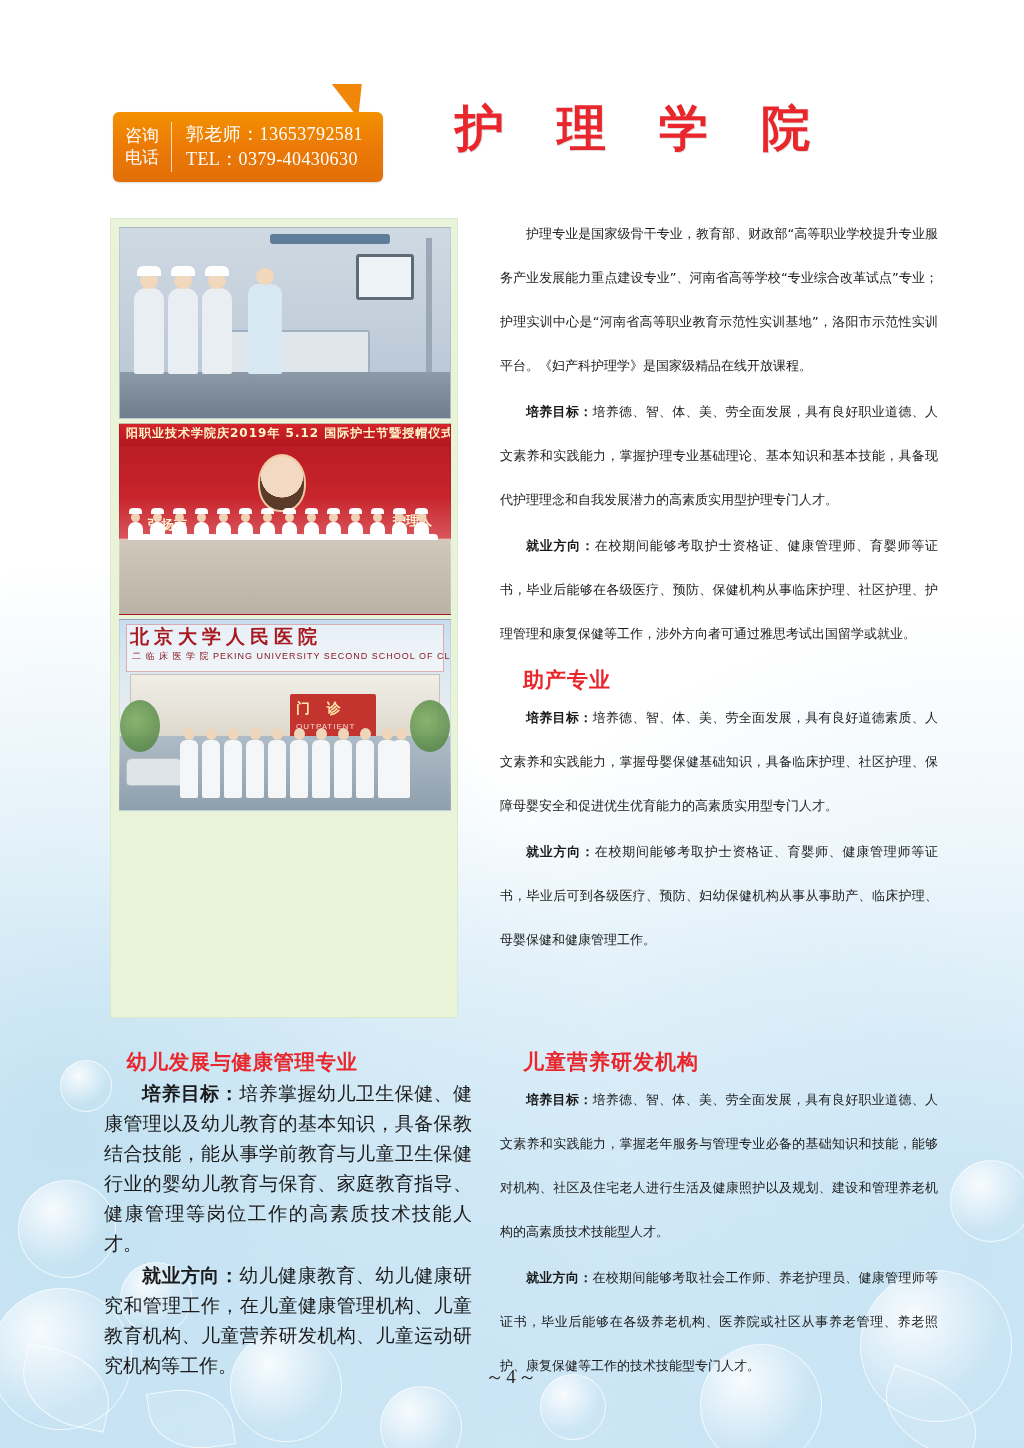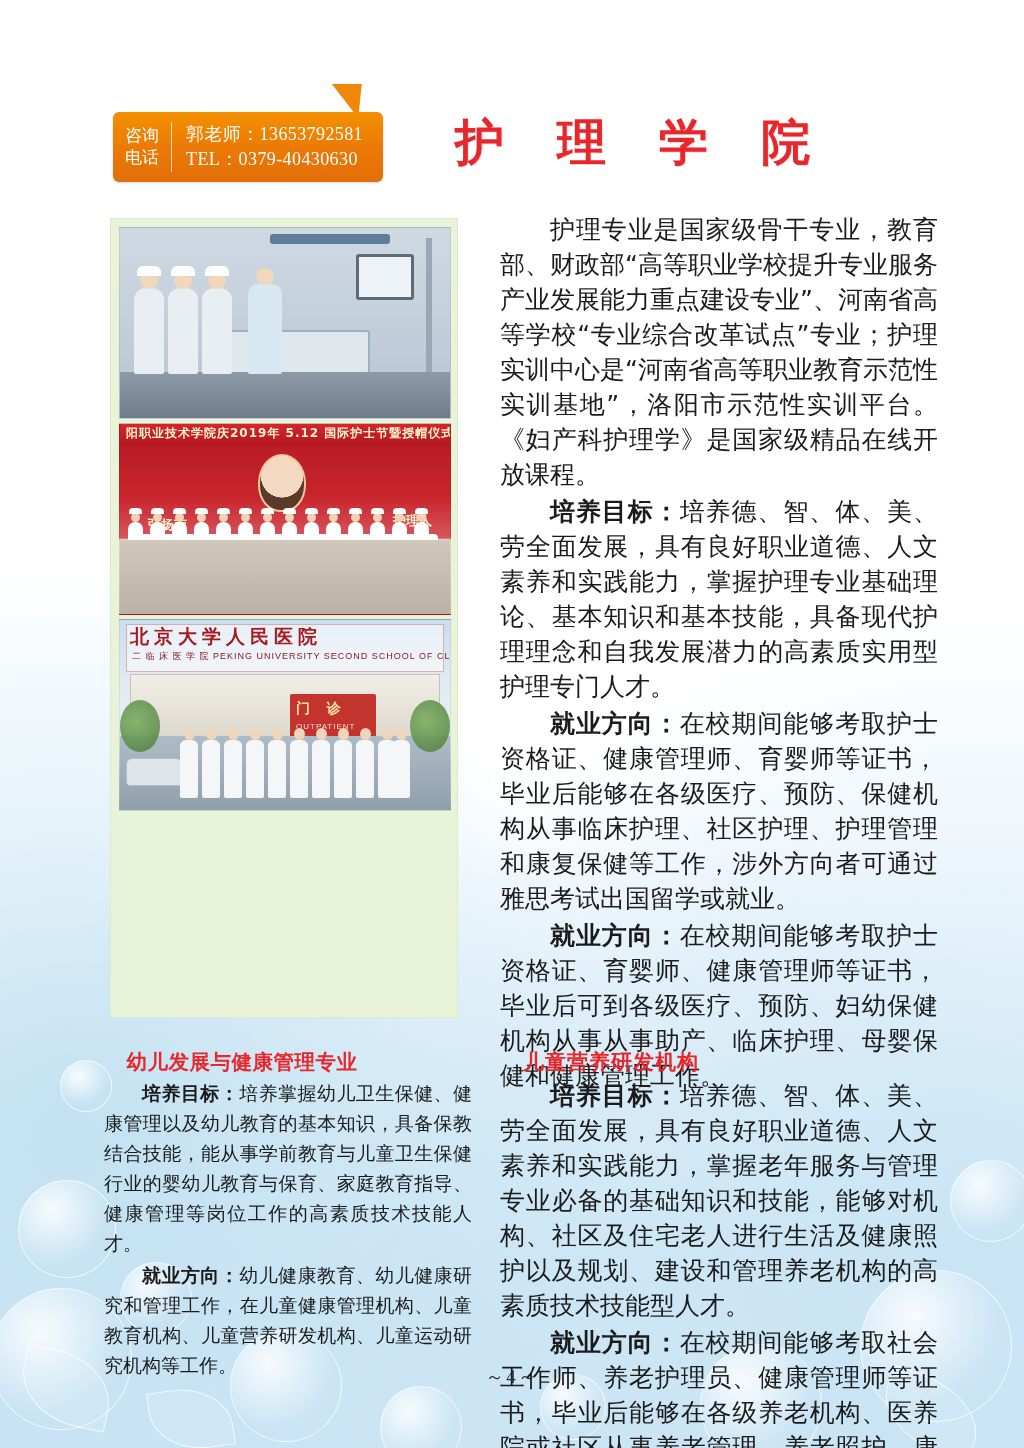--- a/index.html
+++ b/index.html
@@ -88,21 +88,21 @@
     color: #ffffff;
     font-size: 18px;
     line-height: 25px;
     font-family: "Liberation Serif", serif;
     letter-spacing: 0.4px;
   }
 
   .main-title {
     position: absolute;
     left: 455px;
-    top: 110px;
+    top: 96px;
     width: 420px;
     font-family: "DejaVu Sans", "Liberation Sans", sans-serif;
     font-weight: bold;
     font-size: 49px;
     letter-spacing: 18px;
     color: #e8262b;
     text-shadow: 1px 1px 0 rgba(0,0,0,0.12);
   }
 
   
@@ -200,22 +200,22 @@
   }
   .col-right-lower {
     position: absolute;
     left: 500px;
     top: 1038px;
     width: 438px;
   }
 
   p.body {
     margin: 0 0 2px 0;
-    font-size: 25px;
-    line-height: 35px;
+    font-size: 13px;
+    line-height: 44px;
     color: #1b1b1b;
     text-align: justify;
     text-justify: inter-ideograph;
     font-family: "DejaVu Sans", "Liberation Sans", sans-serif;
     text-indent: 2em;
   }
   .sec-title {
     margin: 10px 0 2px 0;
     font-size: 21px;
     font-weight: bold;
@@ -361,20 +361,22 @@
 
 </div>
 
 <div class="col-right">
 
   <p class="body">护理专业是国家级骨干专业，教育部、财政部“高等职业学校提升专业服务产业发展能力重点建设专业”、河南省高等学校“专业综合改革试点”专业；护理实训中心是“河南省高等职业教育示范性实训基地”，洛阳市示范性实训平台。《妇产科护理学》是国家级精品在线开放课程。</p>
 
   <p class="body"><span class="lead">培养目标：</span><span>培养德、智、体、美、劳全面发展，具有良好职业道德、人文素养和实践能力，掌握护理专业基础理论、基本知识和基本技能，具备现代护理理念和自我发展潜力的高素质实用型护理专门人才。</span></p>
   <p class="body"><span class="lead">就业方向：</span><span>在校期间能够考取护士资格证、健康管理师、育婴师等证书，毕业后能够在各级医疗、预防、保健机构从事临床护理、社区护理、护理管理和康复保健等工作，涉外方向者可通过雅思考试出国留学或就业。</span></p>
 
+  <div class="sec-title">助产专业</div>
+  <p class="body"><span class="lead">培养目标：</span><span>培养德、智、体、美、劳全面发展，具有良好道德素质、人文素养和实践能力，掌握母婴保健基础知识，具备临床护理、社区护理、保障母婴安全和促进优生优育能力的高素质实用型专门人才。</span></p>
   <p class="body"><span class="lead">就业方向：</span><span>在校期间能够考取护士资格证、育婴师、健康管理师等证书，毕业后可到各级医疗、预防、妇幼保健机构从事从事助产、临床护理、母婴保健和健康管理工作。</span></p>
 
 </div>
 
 <div class="col-left-text">
   <div class="sec-title left-title">幼儿发展与健康管理专业</div>
   <p class="body"><span class="lead">培养目标：</span><span>培养掌握幼儿卫生保健、健康管理以及幼儿教育的基本知识，具备保教结合技能，能从事学前教育与儿童卫生保健行业的婴幼儿教育与保育、家庭教育指导、健康管理等岗位工作的高素质技术技能人才。</span></p>
   <p class="body"><span class="lead">就业方向：</span><span>幼儿健康教育、幼儿健康研究和管理工作，在儿童健康管理机构、儿童教育机构、儿童营养研发机构、儿童运动研究机构等工作。</span></p>
 </div>
 

